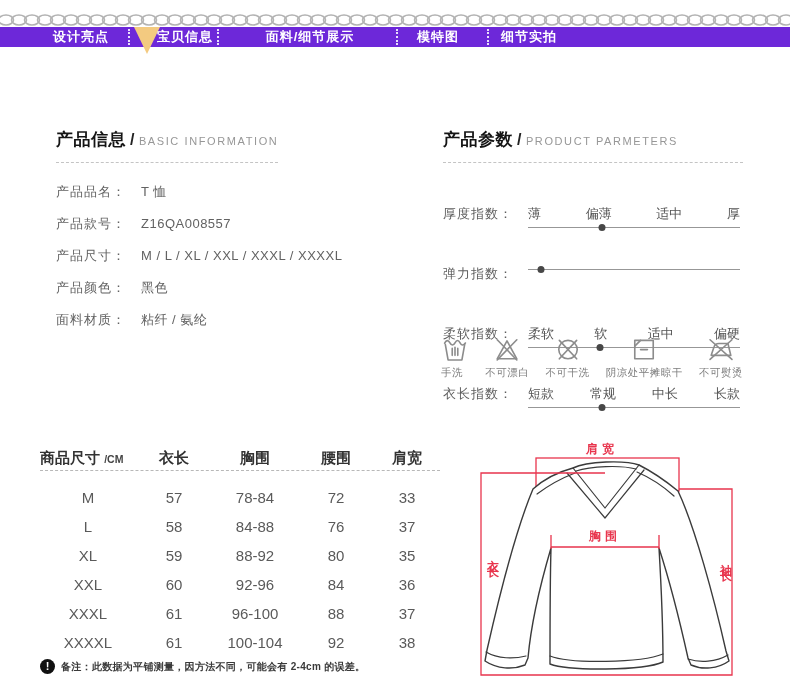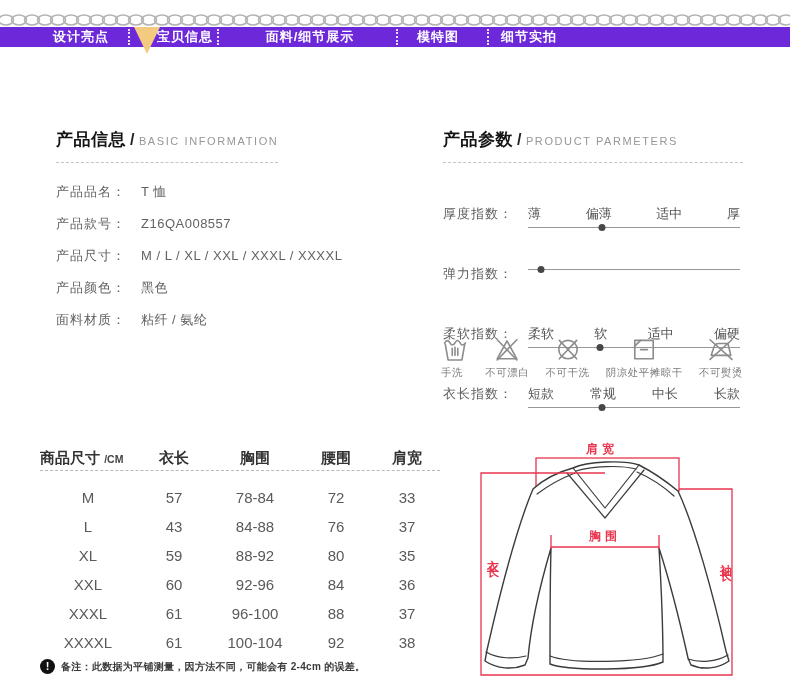--- a/index.html
+++ b/index.html
@@ -302,21 +302,21 @@
   <div class="tbl-divider"></div>
   <div class="tbl-grid tbl-row">
     <div class="tbl-cell cell0">M</div>
       <div class="tbl-cell">57</div>
       <div class="tbl-cell">78-84</div>
       <div class="tbl-cell">72</div>
       <div class="tbl-cell">33</div>
   </div>
   <div class="tbl-grid tbl-row">
     <div class="tbl-cell cell0">L</div>
-      <div class="tbl-cell">43</div>
+      <div class="tbl-cell">58</div>
       <div class="tbl-cell">84-88</div>
       <div class="tbl-cell">76</div>
       <div class="tbl-cell">37</div>
   </div>
   <div class="tbl-grid tbl-row">
     <div class="tbl-cell cell0">XL</div>
       <div class="tbl-cell">59</div>
       <div class="tbl-cell">88-92</div>
       <div class="tbl-cell">80</div>
       <div class="tbl-cell">35</div>

